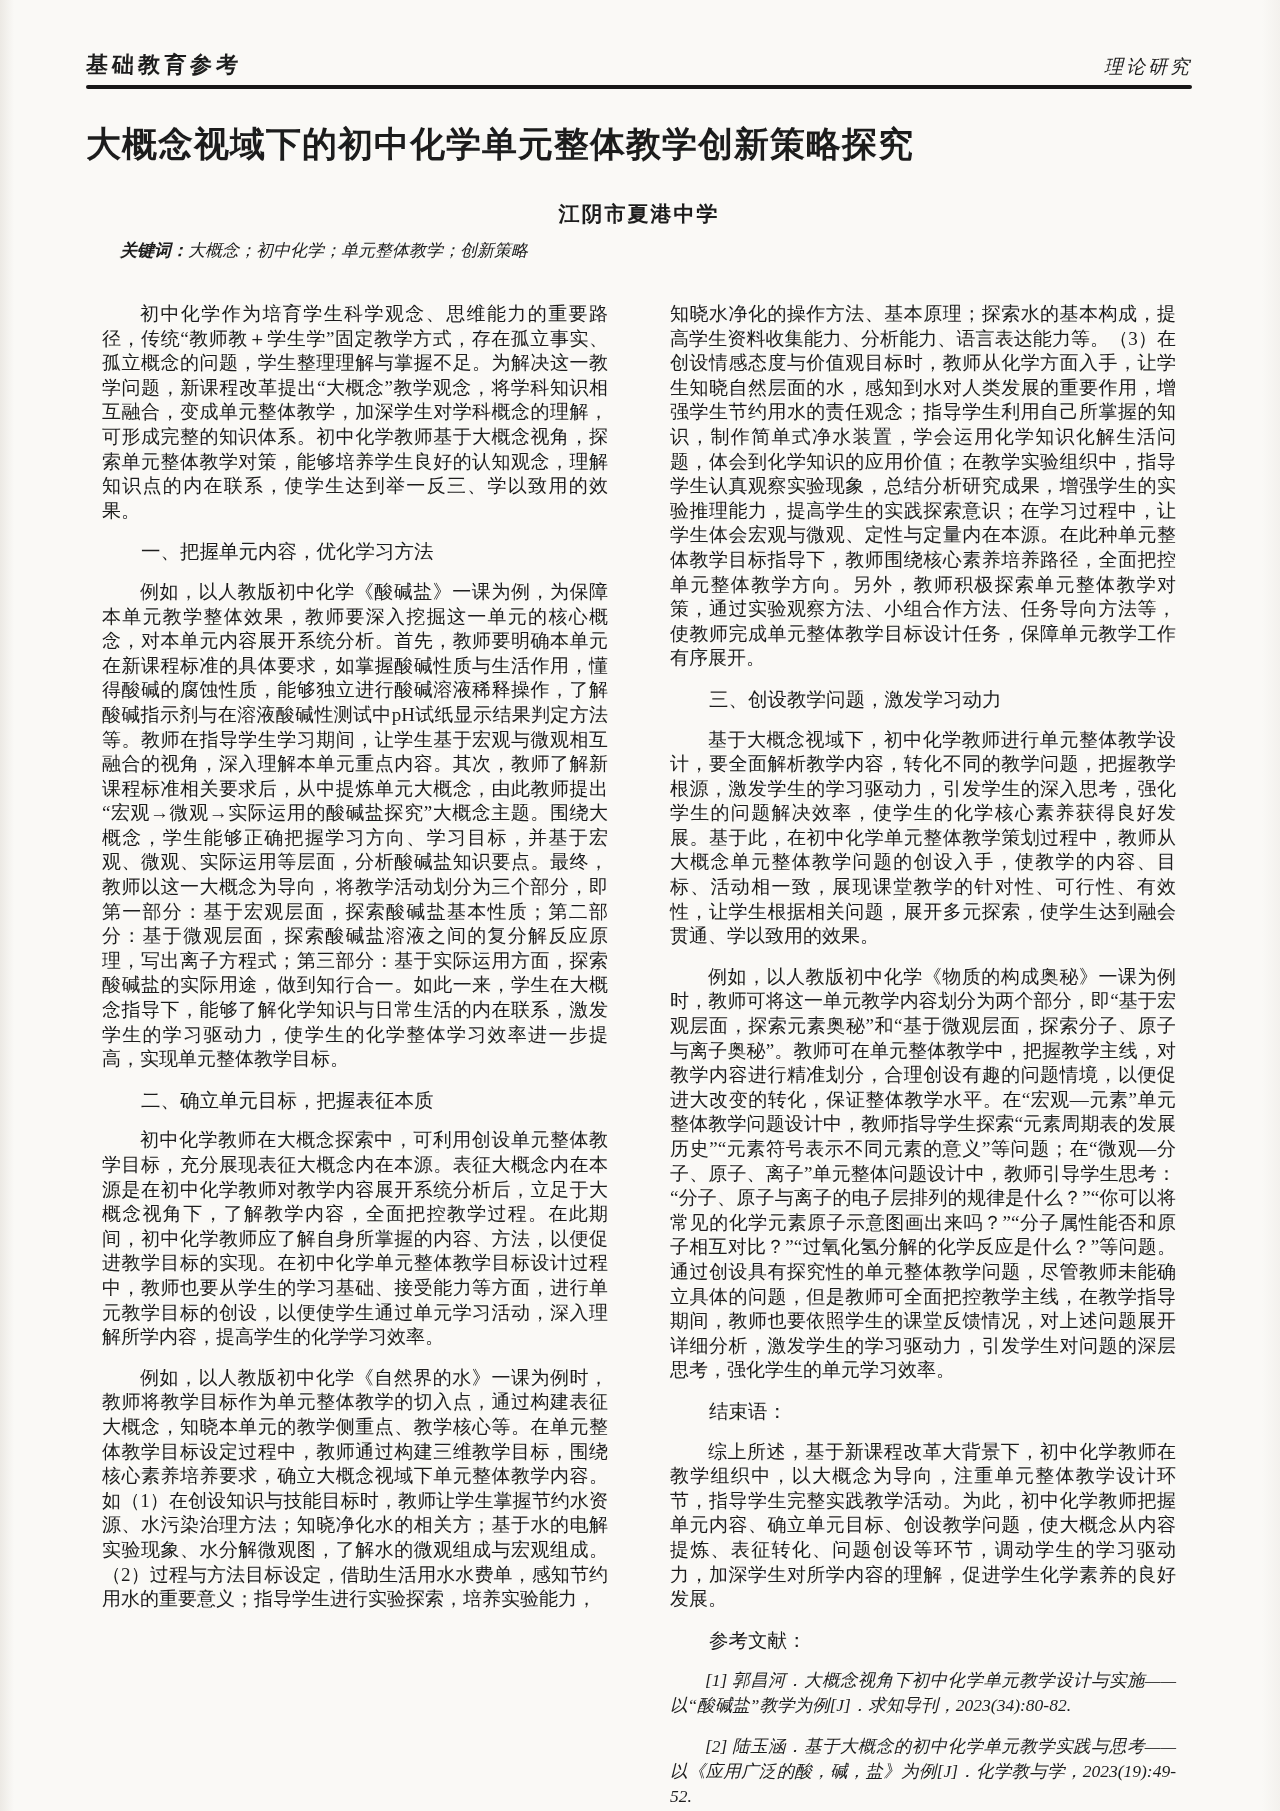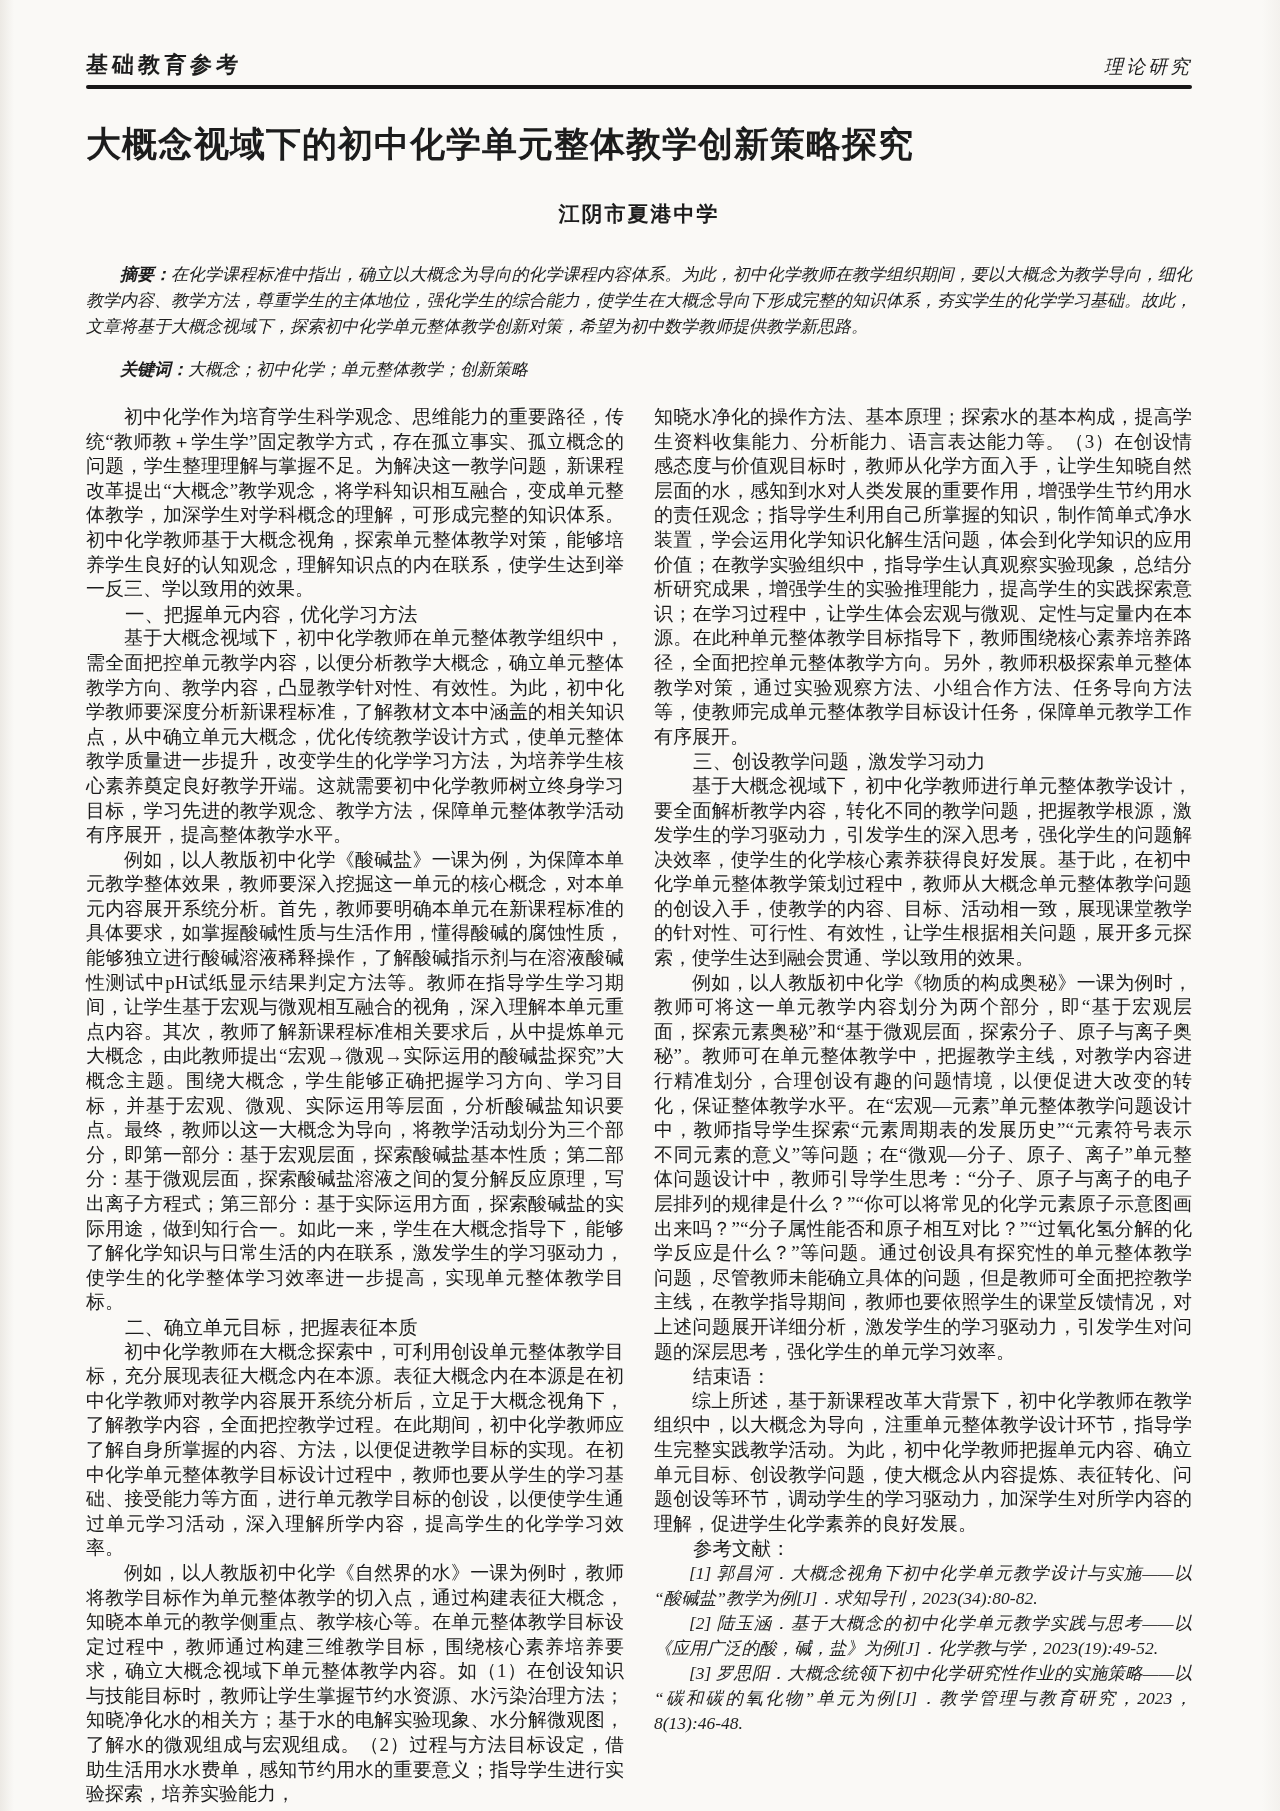--- a/index.html
+++ b/index.html
@@ -61,21 +61,21 @@
     font-size: 17px; line-height: 26px;
     font-style: italic; text-indent: 2em;
   }
   .kw .lbl { font-weight: bold; }
   
   .cols {
     margin-top: 22px;
     display: flex; gap: 30px;
   }
   .col { width: 538px; }
-  .blk { margin: 0; }
+  .blk { margin: 16px; }
   .blk.para, .blk.para-cont, .blk.heading {
     font-size: 19px; line-height: 24.6px;
     text-align: justify;
   }
   .blk.para { text-indent: 2em; }
   .blk.para-cont { text-indent: 0; }
   .blk.heading {
     font-weight: normal; text-indent: 2em;
     font-family: "Liberation Sans", "DejaVu Sans", sans-serif;
     font-size: 19.5px;
@@ -96,28 +96,26 @@
 
   <div class="hdr">
     <span class="journal">基础教育参考</span>
     <span class="col-head">理论研究</span>
   </div>
   <div class="rule"></div>
 
   <div class="title">大概念视域下的初中化学单元整体教学创新策略探究</div>
   <div class="affil">江阴市夏港中学</div>
 
-  <p class="abs"><span class="lbl">摘要：</span><span>在化学课程标准中指出，确立以大概念为导向的化学课程内容体系。为此，初中化学教师在教学组织期间，要以大概念为教学导向，细化教学内容、教学方法，尊重学生的主体地位，强化学生的综合能力，使学生在大概念导向下形成完整的知识体系，夯实学生的化学学习基础。故此，文章将基于大概念视域下，探索初中化学单元整体教学创新对策，希望为初中数学教师提供教学新思路。</span></p>
   <p class="kw"><span class="lbl">关键词：</span><span>大概念；初中化学；单元整体教学；创新策略</span></p>
 
   <div class="cols">
     <div class="col">
         <p class="blk para">初中化学作为培育学生科学观念、思维能力的重要路径，传统“教师教＋学生学”固定教学方式，存在孤立事实、孤立概念的问题，学生整理理解与掌握不足。为解决这一教学问题，新课程改革提出“大概念”教学观念，将学科知识相互融合，变成单元整体教学，加深学生对学科概念的理解，可形成完整的知识体系。初中化学教师基于大概念视角，探索单元整体教学对策，能够培养学生良好的认知观念，理解知识点的内在联系，使学生达到举一反三、学以致用的效果。</p>
         <h3 class="blk heading">一、把握单元内容，优化学习方法</h3>
-        <p class="blk para">基于大概念视域下，初中化学教师在单元整体教学组织中，需全面把控单元教学内容，以便分析教学大概念，确立单元整体教学方向、教学内容，凸显教学针对性、有效性。为此，初中化学教师要深度分析新课程标准，了解教材文本中涵盖的相关知识点，从中确立单元大概念，优化传统教学设计方式，使单元整体教学质量进一步提升，改变学生的化学学习方法，为培养学生核心素养奠定良好教学开端。这就需要初中化学教师树立终身学习目标，学习先进的教学观念、教学方法，保障单元整体教学活动有序展开，提高整体教学水平。</p>
         <p class="blk para">例如，以人教版初中化学《酸碱盐》一课为例，为保障本单元教学整体效果，教师要深入挖掘这一单元的核心概念，对本单元内容展开系统分析。首先，教师要明确本单元在新课程标准的具体要求，如掌握酸碱性质与生活作用，懂得酸碱的腐蚀性质，能够独立进行酸碱溶液稀释操作，了解酸碱指示剂与在溶液酸碱性测试中pH试纸显示结果判定方法等。教师在指导学生学习期间，让学生基于宏观与微观相互融合的视角，深入理解本单元重点内容。其次，教师了解新课程标准相关要求后，从中提炼单元大概念，由此教师提出“宏观→微观→实际运用的酸碱盐探究”大概念主题。围绕大概念，学生能够正确把握学习方向、学习目标，并基于宏观、微观、实际运用等层面，分析酸碱盐知识要点。最终，教师以这一大概念为导向，将教学活动划分为三个部分，即第一部分：基于宏观层面，探索酸碱盐基本性质；第二部分：基于微观层面，探索酸碱盐溶液之间的复分解反应原理，写出离子方程式；第三部分：基于实际运用方面，探索酸碱盐的实际用途，做到知行合一。如此一来，学生在大概念指导下，能够了解化学知识与日常生活的内在联系，激发学生的学习驱动力，使学生的化学整体学习效率进一步提高，实现单元整体教学目标。</p>
         <h3 class="blk heading">二、确立单元目标，把握表征本质</h3>
         <p class="blk para">初中化学教师在大概念探索中，可利用创设单元整体教学目标，充分展现表征大概念内在本源。表征大概念内在本源是在初中化学教师对教学内容展开系统分析后，立足于大概念视角下，了解教学内容，全面把控教学过程。在此期间，初中化学教师应了解自身所掌握的内容、方法，以便促进教学目标的实现。在初中化学单元整体教学目标设计过程中，教师也要从学生的学习基础、接受能力等方面，进行单元教学目标的创设，以便使学生通过单元学习活动，深入理解所学内容，提高学生的化学学习效率。</p>
         <p class="blk para">例如，以人教版初中化学《自然界的水》一课为例时，教师将教学目标作为单元整体教学的切入点，通过构建表征大概念，知晓本单元的教学侧重点、教学核心等。在单元整体教学目标设定过程中，教师通过构建三维教学目标，围绕核心素养培养要求，确立大概念视域下单元整体教学内容。如（1）在创设知识与技能目标时，教师让学生掌握节约水资源、水污染治理方法；知晓净化水的相关方；基于水的电解实验现象、水分解微观图，了解水的微观组成与宏观组成。（2）过程与方法目标设定，借助生活用水水费单，感知节约用水的重要意义；指导学生进行实验探索，培养实验能力，</p>
       </div>
     <div class="col">
         <p class="blk para-cont">知晓水净化的操作方法、基本原理；探索水的基本构成，提高学生资料收集能力、分析能力、语言表达能力等。（3）在创设情感态度与价值观目标时，教师从化学方面入手，让学生知晓自然层面的水，感知到水对人类发展的重要作用，增强学生节约用水的责任观念；指导学生利用自己所掌握的知识，制作简单式净水装置，学会运用化学知识化解生活问题，体会到化学知识的应用价值；在教学实验组织中，指导学生认真观察实验现象，总结分析研究成果，增强学生的实验推理能力，提高学生的实践探索意识；在学习过程中，让学生体会宏观与微观、定性与定量内在本源。在此种单元整体教学目标指导下，教师围绕核心素养培养路径，全面把控单元整体教学方向。另外，教师积极探索单元整体教学对策，通过实验观察方法、小组合作方法、任务导向方法等，使教师完成单元整体教学目标设计任务，保障单元教学工作有序展开。</p>
         <h3 class="blk heading">三、创设教学问题，激发学习动力</h3>
         <p class="blk para">基于大概念视域下，初中化学教师进行单元整体教学设计，要全面解析教学内容，转化不同的教学问题，把握教学根源，激发学生的学习驱动力，引发学生的深入思考，强化学生的问题解决效率，使学生的化学核心素养获得良好发展。基于此，在初中化学单元整体教学策划过程中，教师从大概念单元整体教学问题的创设入手，使教学的内容、目标、活动相一致，展现课堂教学的针对性、可行性、有效性，让学生根据相关问题，展开多元探索，使学生达到融会贯通、学以致用的效果。</p>
         <p class="blk para">例如，以人教版初中化学《物质的构成奥秘》一课为例时，教师可将这一单元教学内容划分为两个部分，即“基于宏观层面，探索元素奥秘”和“基于微观层面，探索分子、原子与离子奥秘”。教师可在单元整体教学中，把握教学主线，对教学内容进行精准划分，合理创设有趣的问题情境，以便促进大改变的转化，保证整体教学水平。在“宏观—元素”单元整体教学问题设计中，教师指导学生探索“元素周期表的发展历史”“元素符号表示不同元素的意义”等问题；在“微观—分子、原子、离子”单元整体问题设计中，教师引导学生思考：“分子、原子与离子的电子层排列的规律是什么？”“你可以将常见的化学元素原子示意图画出来吗？”“分子属性能否和原子相互对比？”“过氧化氢分解的化学反应是什么？”等问题。通过创设具有探究性的单元整体教学问题，尽管教师未能确立具体的问题，但是教师可全面把控教学主线，在教学指导期间，教师也要依照学生的课堂反馈情况，对上述问题展开详细分析，激发学生的学习驱动力，引发学生对问题的深层思考，强化学生的单元学习效率。</p>

